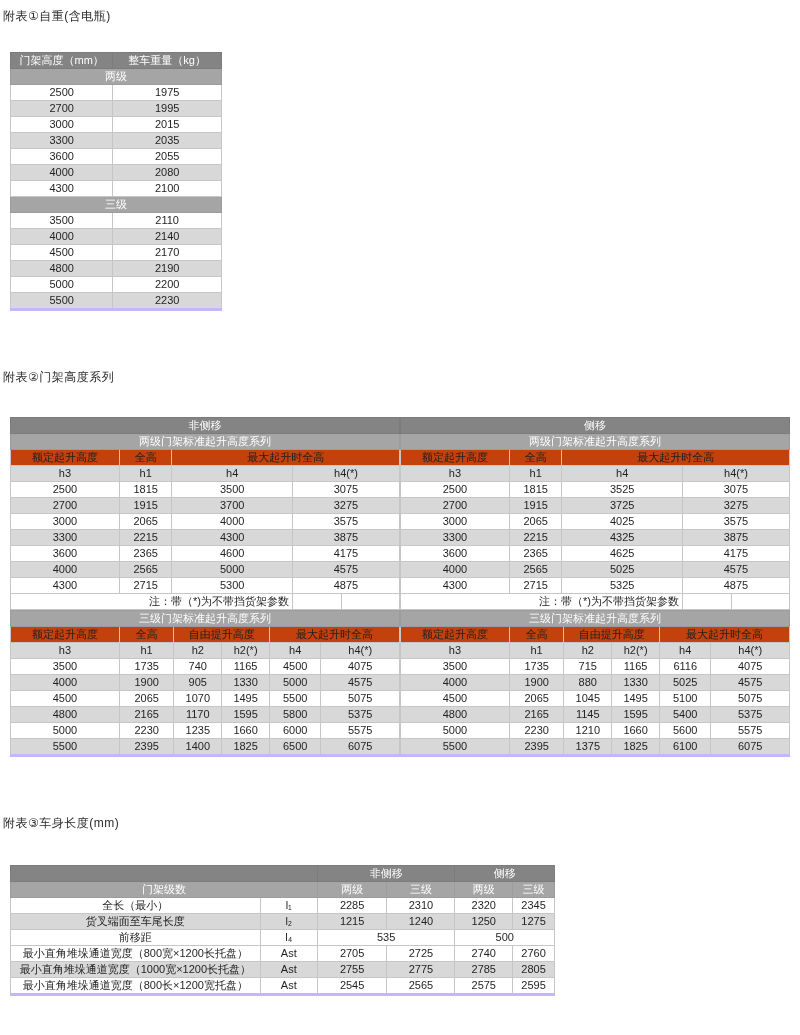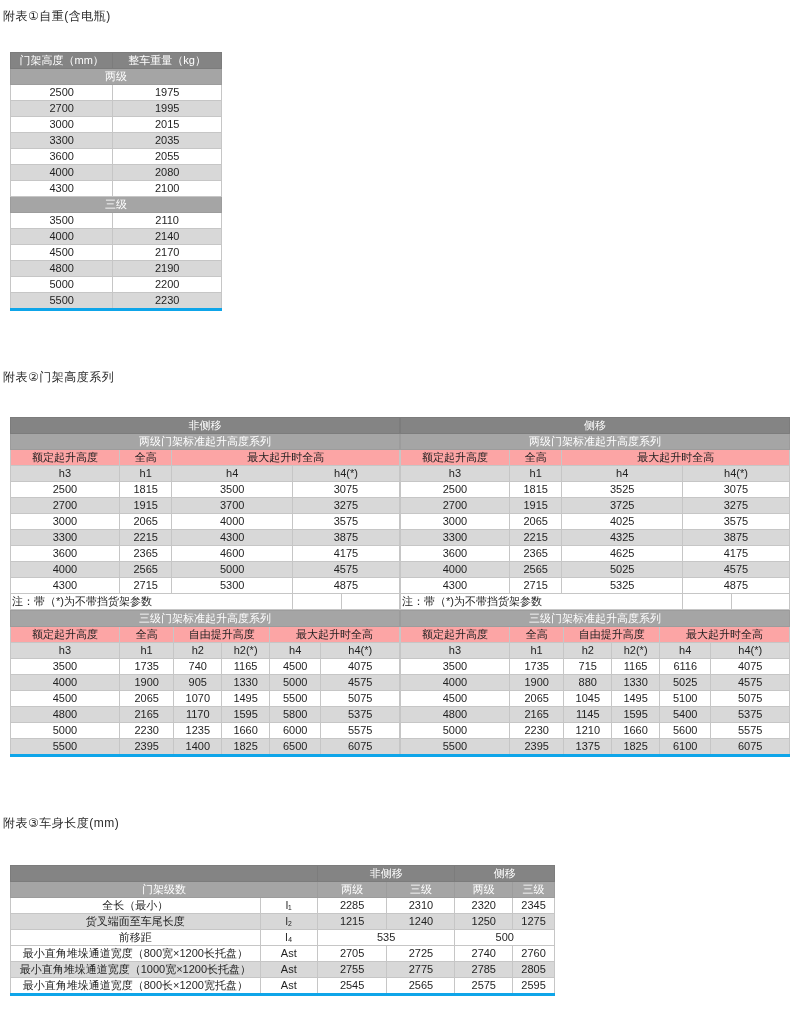--- a/index.html
+++ b/index.html
@@ -9,31 +9,31 @@
   }
   .title{position:absolute;left:3px;font-size:12px;color:#2b2b2b;letter-spacing:.5px;}
   #t1-title{top:8px;}
   #t2-title{top:369px;text-align:right;}
   #t3-title{top:815px;}
   #t1{position:absolute;left:10px;top:52px;width:212px;}
   #t2{position:absolute;left:10px;top:417px;width:780px;display:flex;}
   #t3{position:absolute;left:10px;top:865px;width:545px;}
   .half{width:390px;}
   table.tbl{border-collapse:collapse;table-layout:fixed;width:100%;font-size:11px;}
-  table.tbl-end{border-bottom:3px solid #0ea5e9;}
+  table.tbl-end{border-bottom:3px solid #c4b5fd;}
   .tbl td{
     border:1px solid #c6c6c6;height:15px;line-height:15px;padding:0 1px;
     text-align:center;overflow:hidden;white-space:nowrap;font-weight:normal;
   }
   .tbl td.c-hd{background:#848484;color:#ffffff;border-color:#7c7c7c;}
   .tbl td.c-md{background:#a5a5a5;color:#ffffff;border-color:#9c9c9c;margin-left:16px;}
   .tbl td.c-odd{background:#d8d8d8;}
   .tbl td.c-ev{background:#ffffff;}
-  .tbl td.c-gh{background:#fca5a5;}
-  .tbl td.note{text-align:left;padding-right:3px;}
+  .tbl td.c-gh{background:#c2410c;}
+  .tbl td.note{text-align:right;padding-right:3px;}
 </style>
 </head>
 <body>
 
 <div class="title" id="t1-title">附表①自重(含电瓶)</div>
 <div id="t1">
     <table class="tbl tbl-end">
       <colgroup>
         <col style="width: 48.5%;">
         <col style="width: 51.5%;">

